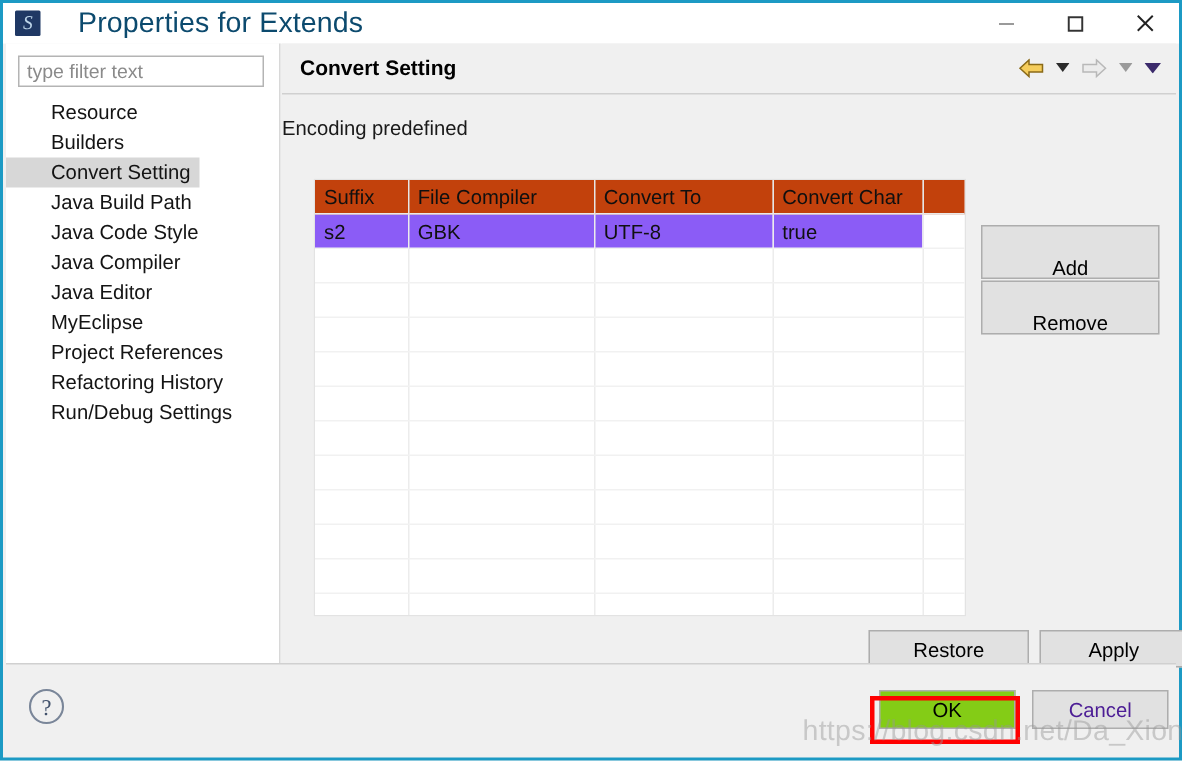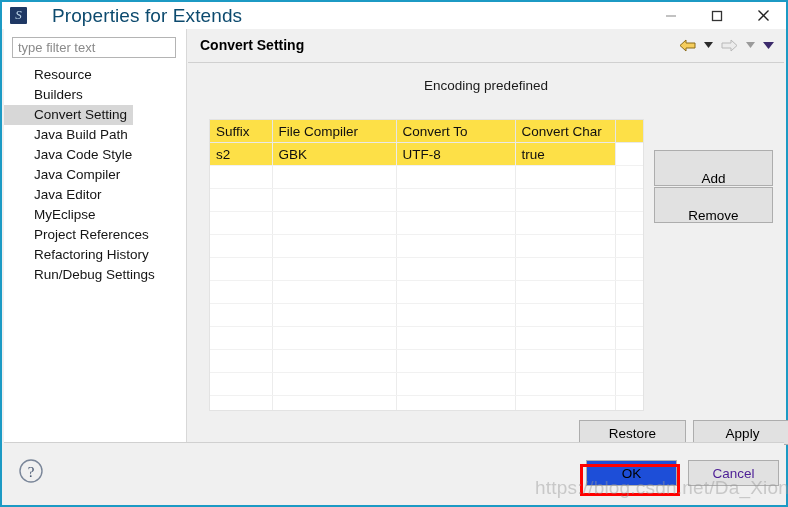--- a/index.html
+++ b/index.html
@@ -139,21 +139,20 @@
     align-items: center;
     gap: 2px;
   }
   .nav-arrow { width: 22px; height: 18px; display:flex; align-items:center; justify-content:center;}
   .nav-caret { width: 16px; height: 18px; display:flex; align-items:center; justify-content:center;}
 
   #encoding-label {
     position: absolute;
     left: 0; right: 0;
     top: 49px;
-    text-align: center;
     font-size: 13.5px;
     color: #1a1a1a;
   }
 
   
   #table-wrap {
     position: absolute;
     left: 21px; top: 90px;
     width: 435px; height: 292px;
     background: #ffffff;
@@ -168,37 +167,37 @@
     font-size: 13px;
     color: #111;
   }
   table.grid th {
     height: 22px;
     font-weight: normal;
     text-align: left;
     padding: 0 0 0 6px;
     border-right: 1px solid #e6e6e6;
     border-bottom: 1px solid #e9e9e9;
-    background: #fde047;
+    background: #c2410c;
     color: #101010;
     font-size: 13.5px;
     white-space: nowrap;
   }
   table.grid td {
     height: 22px;
     padding: 0 0 0 6px;
     border-right: 1px solid #ececec;
     border-bottom: 1px solid #f1f1f1;
     background: #ffffff;
     font-size: 13.5px;
     color: #101010;
     white-space: nowrap;
   }
   table.grid tr.selected td {
-    background: #fde047;
+    background: #8b5cf6;
   }
   table.grid tr.selected td.tail {
     background: #ffffff;
   }
   col.c0 { width: 62px; }
   col.c1 { width: 124px; }
   col.c2 { width: 119px; }
   col.c3 { width: 100px; }
   col.c4 { width: 30px; }
 
@@ -244,21 +243,21 @@
   }
   #help-icon {
     position: absolute;
     left: 14px; top: 15px;
     width: 26px; height: 26px;
   }
   #btn-ok {
     position: absolute;
     left: 582px; top: 17px;
     width: 91px; height: 26px;
-    background: #1d4ed8;
+    background: #84cc16;
     border: 1px solid #adadad;
     box-sizing: border-box;
     font-family: "Liberation Sans", sans-serif;
     font-size: 13.5px;
     color: #000;
     line-height: 24px;
     text-align: center;
   }
   #btn-cancel {
     position: absolute;

